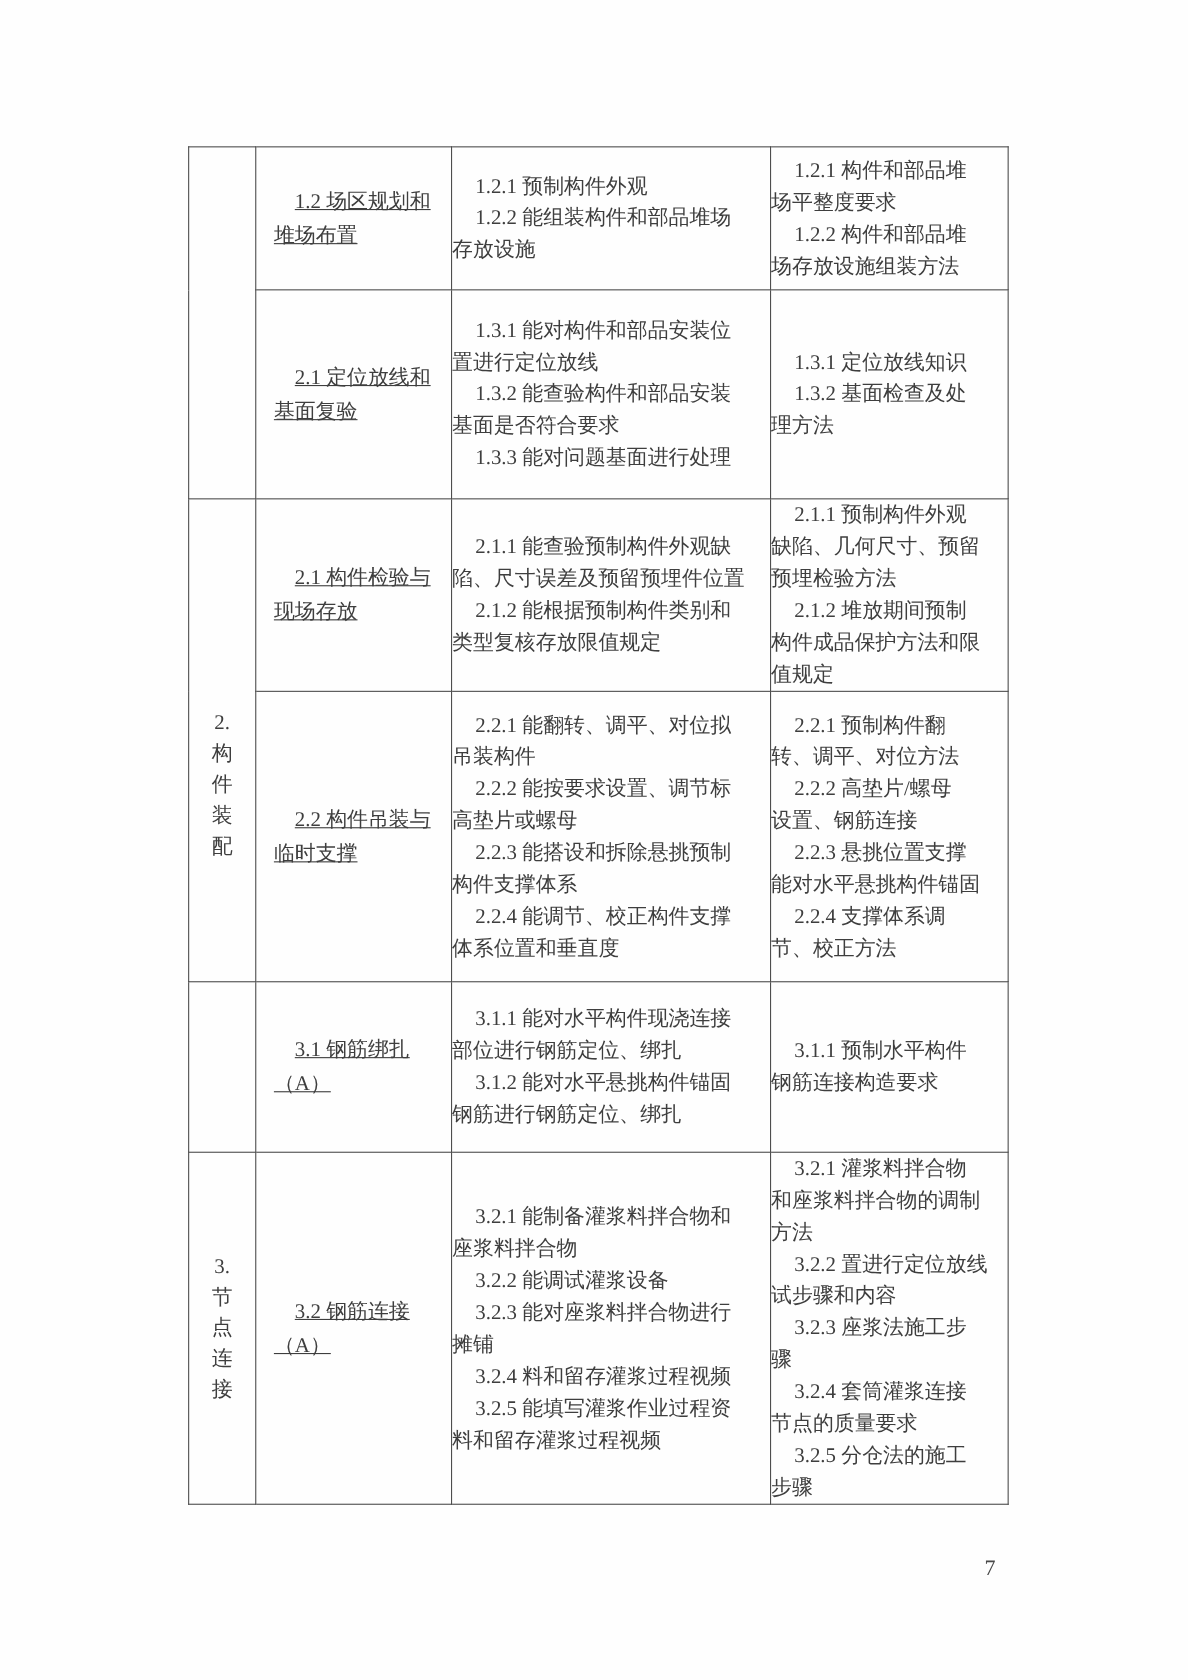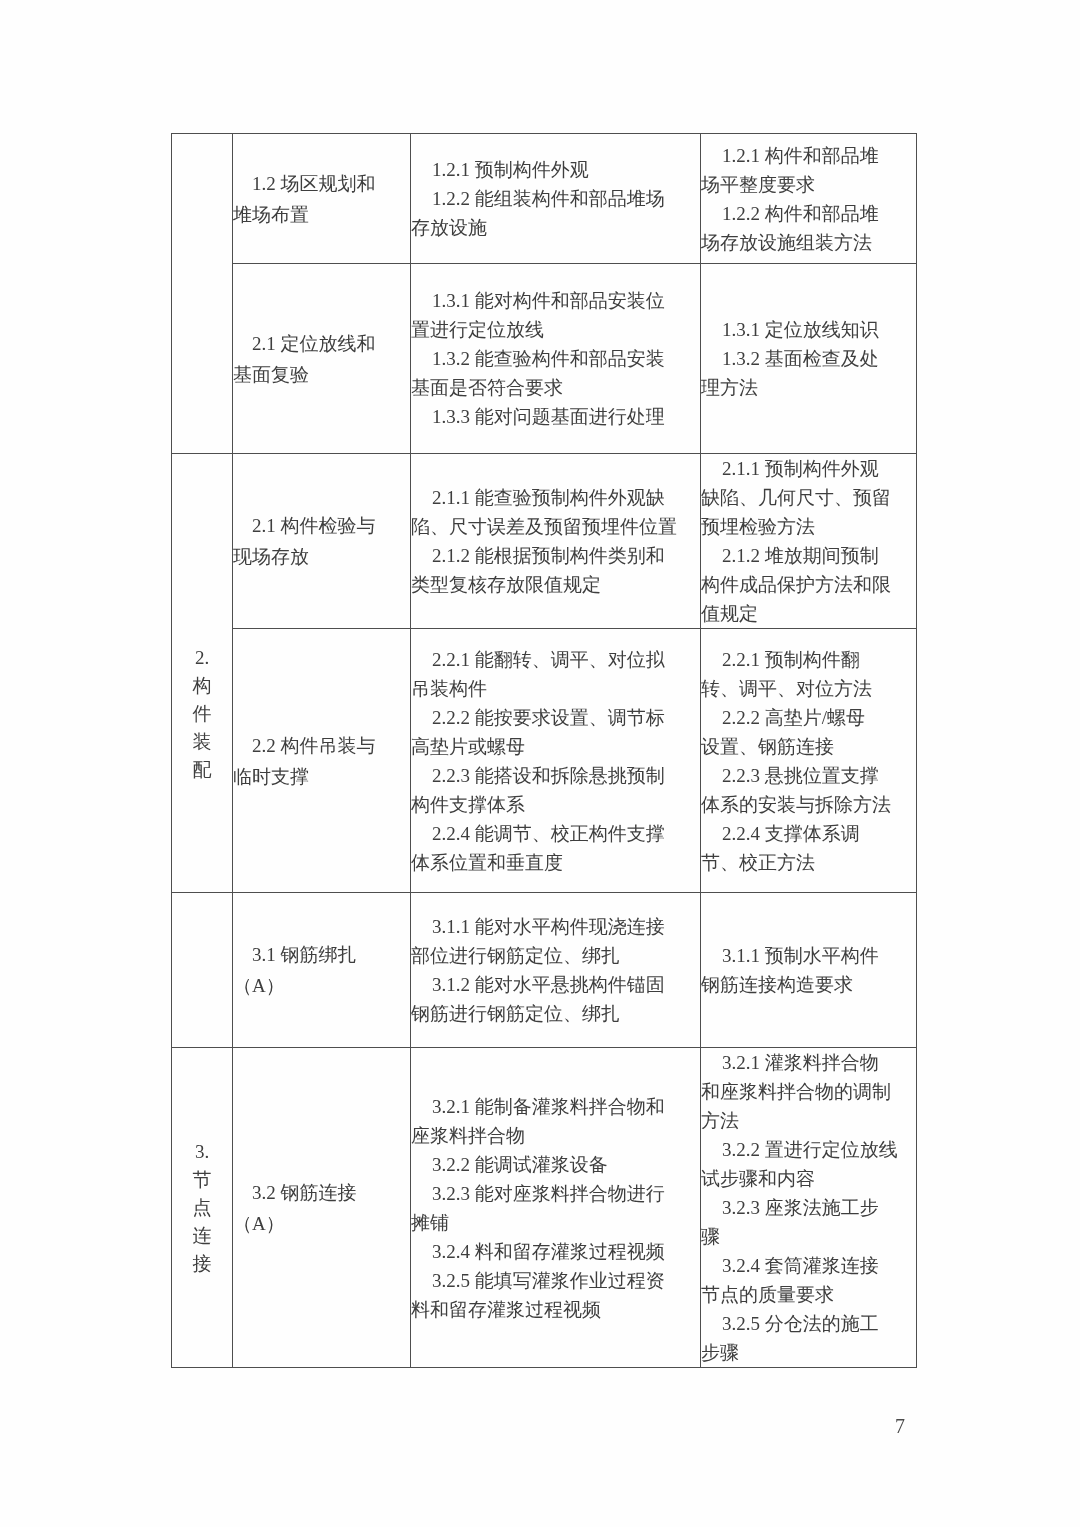--- a/index.html
+++ b/index.html
@@ -34,24 +34,25 @@
     line-height:28px;
     white-space:pre-line;
     letter-spacing:0;
   }
   td.sec.push{
     vertical-align:top;
     padding-top:190px;
   }
   td.task{padding:0 9px;}
   .task-label{
-    margin:0;
+    margin:16px;
     white-space:pre-line;
     line-height:31px;
     text-indent:19px;
+    text-decoration:underline;
   }
   td.items{padding:2px 8px;}
   td.items p.item{
     margin:0;
     white-space:pre-line;
     line-height:29px;
     text-indent:21px;
   }
   .page-number{
     position:absolute;
@@ -148,21 +149,21 @@
 构件支撑体系</p>
             <p class="item">2.2.4 能调节、校正构件支撑
 体系位置和垂直度</p>
           </td>
         <td class="items">
             <p class="item">2.2.1 预制构件翻
 转、调平、对位方法</p>
             <p class="item">2.2.2 高垫片/螺母
 设置、钢筋连接</p>
             <p class="item">2.2.3 悬挑位置支撑
-体系的安装与拆除方法</p>
+能对水平悬挑构件锚固</p>
             <p class="item">2.2.4 支撑体系调
 节、校正方法</p>
           </td>
       </tr>
       <tr class="r5">
         <td class="sec"></td>
         <td class="task">
           <p class="task-label">3.1 钢筋绑扎
 （A）</p>
         </td>

